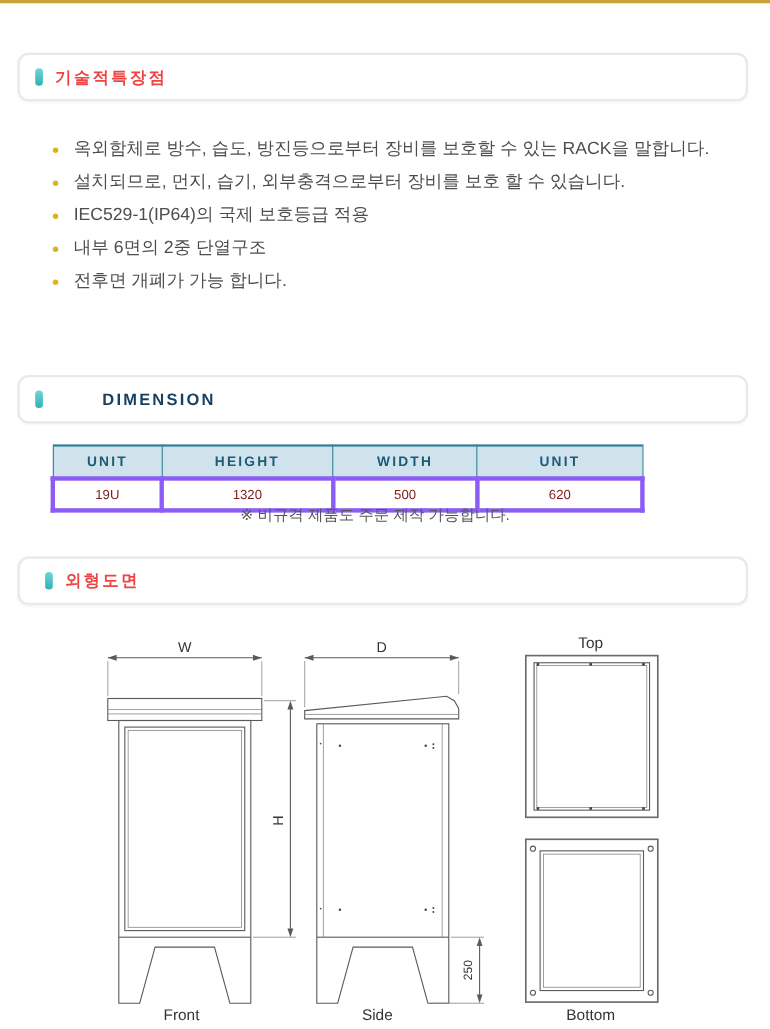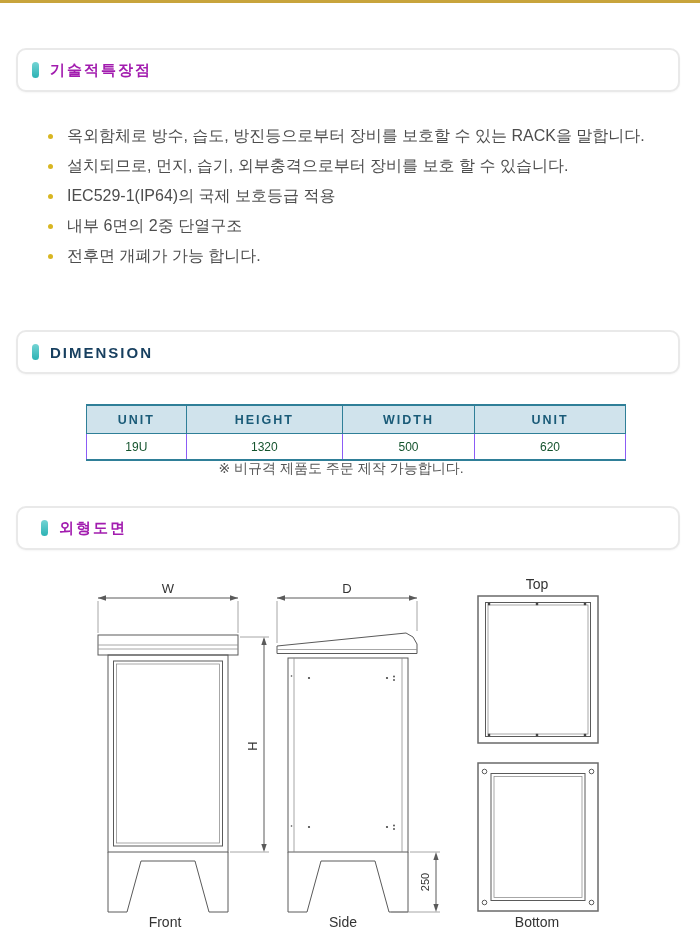--- a/index.html
+++ b/index.html
@@ -7,40 +7,40 @@
        font-family:"Liberation Sans","DejaVu Sans",sans-serif;color:#444;overflow:hidden;}
 
   .top-line{position:absolute;left:0;top:0;width:700px;height:3px;background:#c8a43c;}
 
   
   .sec-box{position:absolute;left:16px;width:664px;height:44px;background:#fff;
            border:2px solid #e9e9e9;border-radius:10px;box-sizing:border-box;
            display:flex;align-items:center;padding-left:14px;box-shadow:0 1px 2px rgba(0,0,0,.04);}
   .sec-box .pill{width:7px;height:16px;border-radius:4px;
                  background:linear-gradient(#74d4d4,#2cb2b4);margin-right:11px;flex:0 0 auto;}
-  .sec-title-ko{font-size:15px;font-weight:bold;color:#a21caf;letter-spacing:2px;}
+  .sec-title-ko{font-size:15px;font-weight:bold;color:#ef4444;letter-spacing:2px;}
   .sec-title-dim{font-size:15px;font-weight:bold;color:#173f5f;letter-spacing:2px;}
   #box-features{top:48px;}
-  #box-dimension{top:330px;}
+  #box-dimension{top:341px;gap:43px;}
   #box-drawing{top:506px;padding-left:23px;}
 
   
   .bullets{position:absolute;left:46px;top:121px;width:620px;list-style:none;margin:0;padding:0;}
   .bullets li{position:relative;padding-left:21px;font-size:16px;color:#4d4d4d;line-height:30px;}
   .bullets li::before{content:"";position:absolute;left:2px;top:12.5px;width:5px;height:5px;
                       border-radius:50%;background:#d8b622;}
   .bullets li .l2{display:block;}
 
   
   .dim-table{position:absolute;left:46px;top:404px;width:540px;border-collapse:collapse;
-             border-top:2px solid #2f7f98;border-bottom:2px solid #2f7f98;margin-left:40px;}
+             border-top:2px solid #2f7f98;border-bottom:2px solid #2f7f98;}
   .dim-table th{background:#d0e3ec;color:#1a5b78;font-size:12.5px;font-weight:bold;
                 letter-spacing:2px;height:25px;border:1px solid #2f7f98;}
-  .dim-table td{background:#fff;color:#14532d;font-size:12px;text-align:center;height:23px;
-                border:1px solid #8b5cf6;}
+  .dim-table td{background:#fff;color:#7f1d1d;font-size:12px;text-align:center;height:23px;
+                border:4px solid #8b5cf6;}
   .dim-note{position:absolute;left:36px;top:460px;width:610px;text-align:center;
             font-size:14px;color:#555;}
 
   
   .drawing-svg{position:absolute;left:0;top:560px;}
   .ln{stroke:#5a5a5a;stroke-width:1;fill:none;}
   .ln-thin{stroke:#8a8a8a;stroke-width:0.75;fill:none;}
   .ln-thick{stroke:#6a6a6a;stroke-width:1.5;fill:none;}
   .arr{fill:#5a5a5a;stroke:none;}
   .dot{fill:#444;stroke:none;}

